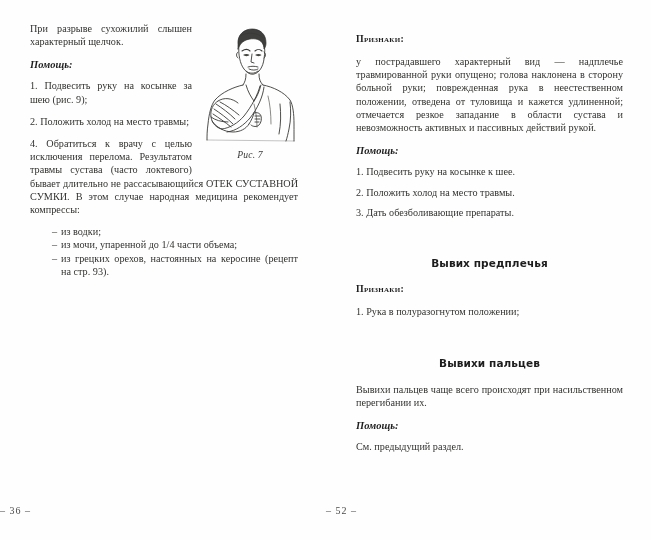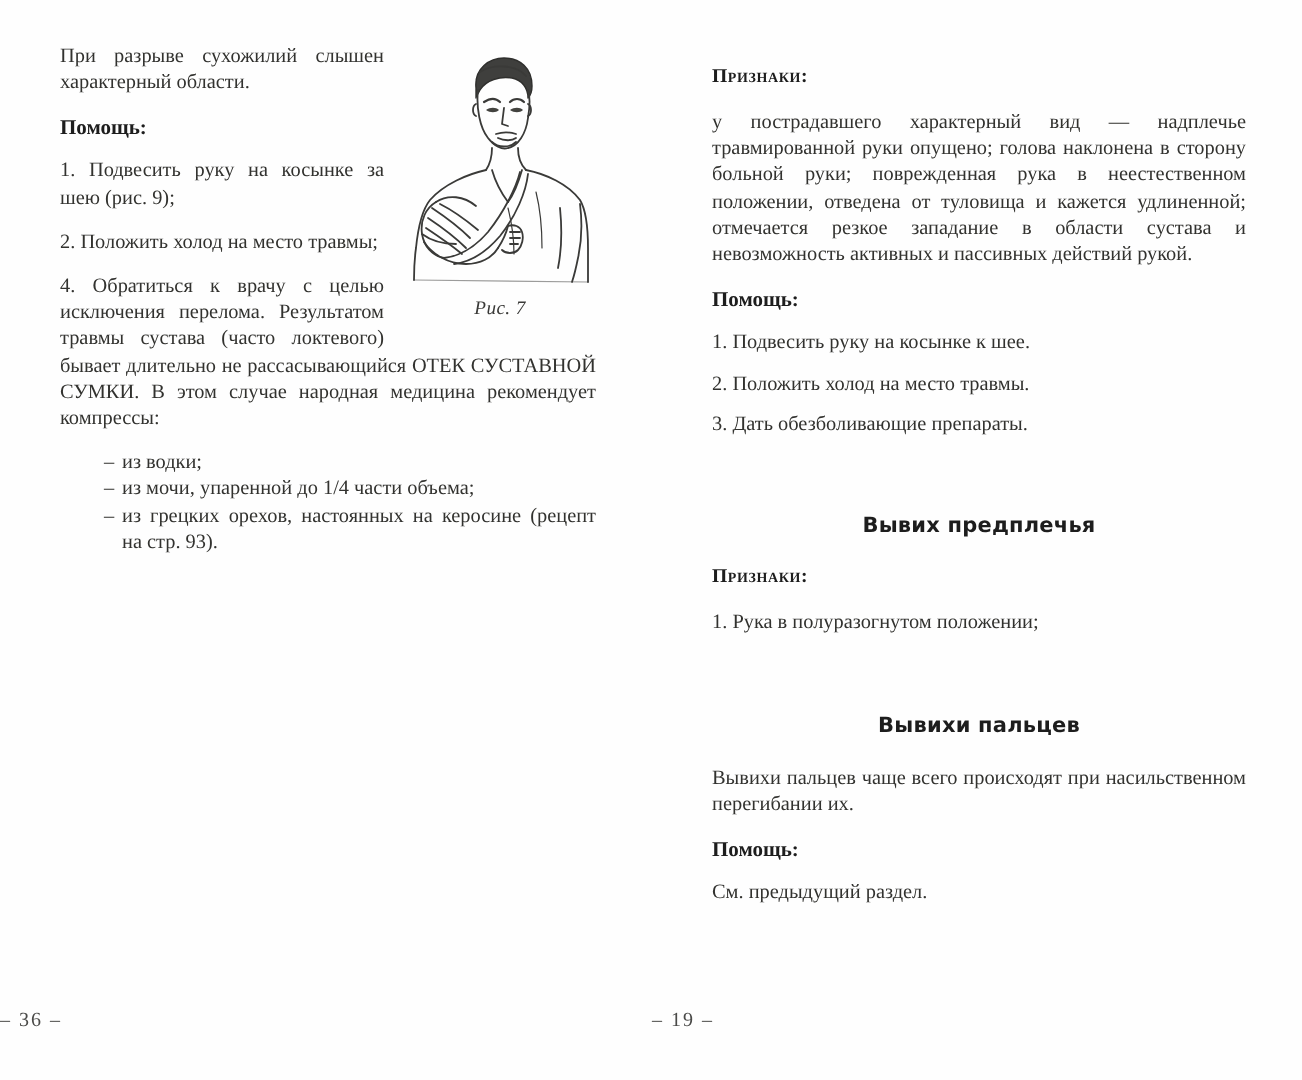--- a/index.html
+++ b/index.html
@@ -46,20 +46,21 @@
     color: #1d1d1d;
   }
   .title-spaced-top {
     margin-top: 38px;
   }
   .subhead {
     font-weight: bold;
     font-size: 10.5px;
     margin: 11px 0 9px 0;
     color: #1d1d1d;
+    font-style: italic;
   }
   .subhead-caps {
     font-weight: bold;
     font-size: 9.8px;
     font-variant: small-caps;
     letter-spacing: 0.3px;
     margin: 11px 0 11px 0;
     color: #1d1d1d;
   }
   p.body-text {
@@ -204,21 +205,21 @@
 
             <path d="M66 72 C68 80, 69 90, 69 100" stroke-width="0.6"></path>
             <path d="M52 80 C54 88, 55 96, 55 103" stroke-width="0.6"></path>
 
             <path d="M5 116 L92 117" stroke-width="0.6" opacity="0.5"></path>
           </g>
         </svg>
         <div class="figure-caption">Рис. 7</div>
       </div>
 
-      <p class="body-text">При разрыве сухожилий слышен характерный области.</p>
+      <p class="body-text">При разрыве сухожилий слышен характерный щелчок.</p>
 
       <div class="subhead">Помощь:</div>
 
       <p class="body-text">1. Подвесить руку на косынке за шею (рис. 9);</p>
       <p class="body-text">2. Положить холод на место травмы;</p>
       <p class="body-text">4. Обратиться к врачу с целью исключения перелома. Результатом травмы сустава (часто локтевого) бывает длительно не рассасывающийся ОТЕК СУСТАВНОЙ СУМКИ. В этом случае народная медицина рекомендует компрессы:</p>
 
       <ul class="dash-list">
         <li>из водки;</li>
         <li>из мочи, упаренной до 1/4 части объема;</li>
@@ -249,16 +250,16 @@
     <div class="numbered-line">1. Рука в полуразогнутом положении;</div>
 
     <h2 class="section-title title-spaced-top">Вывихи пальцев</h2>
 
     <p class="body-text">Вывихи пальцев чаще всего происходят при насильственном перегибании их.</p>
 
     <div class="subhead">Помощь:</div>
 
     <p class="body-text last">См. предыдущий раздел.</p>
 
-    <div class="page-number">– 19 –</div>
+    <div class="page-number">– 52 –</div>
   </div>
 
 </div>
 
 </body></html>

